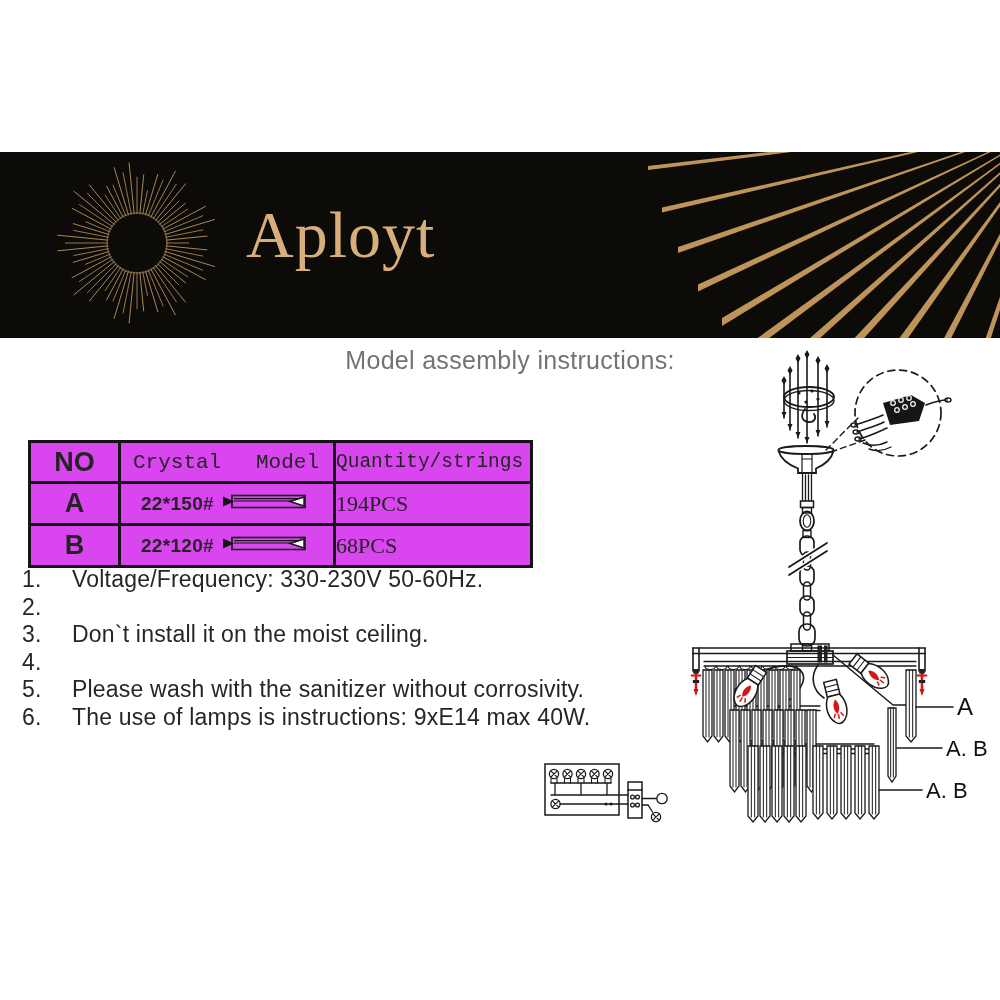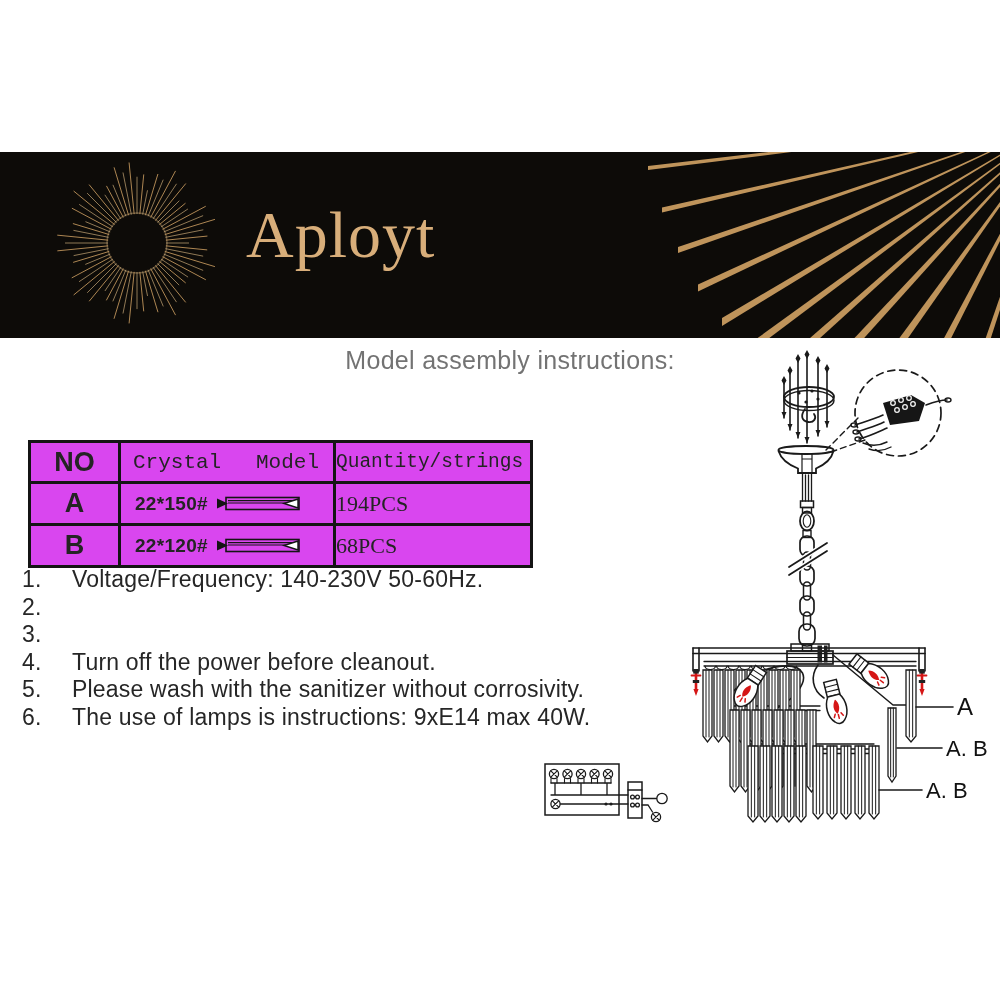--- a/index.html
+++ b/index.html
@@ -22,21 +22,21 @@
   table.parts td{border:3px solid #141414;padding:0;vertical-align:middle;}
   td.c-no{width:87px;text-align:center;}
   td.c-model{width:212px;margin-top:41px;}
   td.c-qty{width:194px;}
   .h-no{font-weight:bold;font-size:27px;}
   .h-model{display:flex;justify-content:space-between;padding:0 14px 0 12px;
            font-family:"Liberation Mono",monospace;font-size:21px;}
   .h-qty{font-family:"Liberation Mono",monospace;font-size:19.5px;}
   .row-h{height:41px;} .row-d{height:42px;}
   .ab{font-weight:bold;font-size:27px;}
-  .size-wrap{display:flex;align-items:center;gap:7px;padding-left:14px;}
+  .size-wrap{display:flex;align-items:flex-start;gap:7px;padding-left:20px;}
   .size-txt{font-weight:bold;font-size:19px;letter-spacing:.3px;}
   .qty-val{font-family:"Liberation Serif",serif;font-size:22px;}
 
   
   .instructions{position:absolute;left:22px;top:566px;}
   .instr-row{display:flex;font-size:23px;line-height:27.6px;color:#262626;letter-spacing:.2px;}
   .instr-num{width:50px;flex:0 0 50px;}
 
   
   .chandelier{position:absolute;left:660px;top:340px;}
@@ -185,31 +185,31 @@
           </td>
       <td class="c-qty">
         <span class="qty-val">68PCS</span></td>
     </tr>
   </tbody>
     </table>
 
   <div class="instructions">
     <div class="instr-row">
       <span class="instr-num">1.</span>
-      <span>Voltage/Frequency: 140-230V 50-60Hz.</span>
+      <span>Voltage/Frequency: 330-230V 50-60Hz.</span>
       </div>
     <div class="instr-row">
       <span class="instr-num">2.</span>
       </div>
     <div class="instr-row">
       <span class="instr-num">3.</span>
+      <span>Don`t install it on the moist ceiling.</span>
       </div>
     <div class="instr-row">
       <span class="instr-num">4.</span>
-      <span>Turn off the power before cleanout.</span>
       </div>
     <div class="instr-row">
       <span class="instr-num">5.</span>
       <span>Please wash with the sanitizer without corrosivity.</span>
       </div>
     <div class="instr-row">
       <span class="instr-num">6.</span>
       <span>The use of lamps is instructions: 9xE14 max 40W.</span>
       </div>
   </div>

